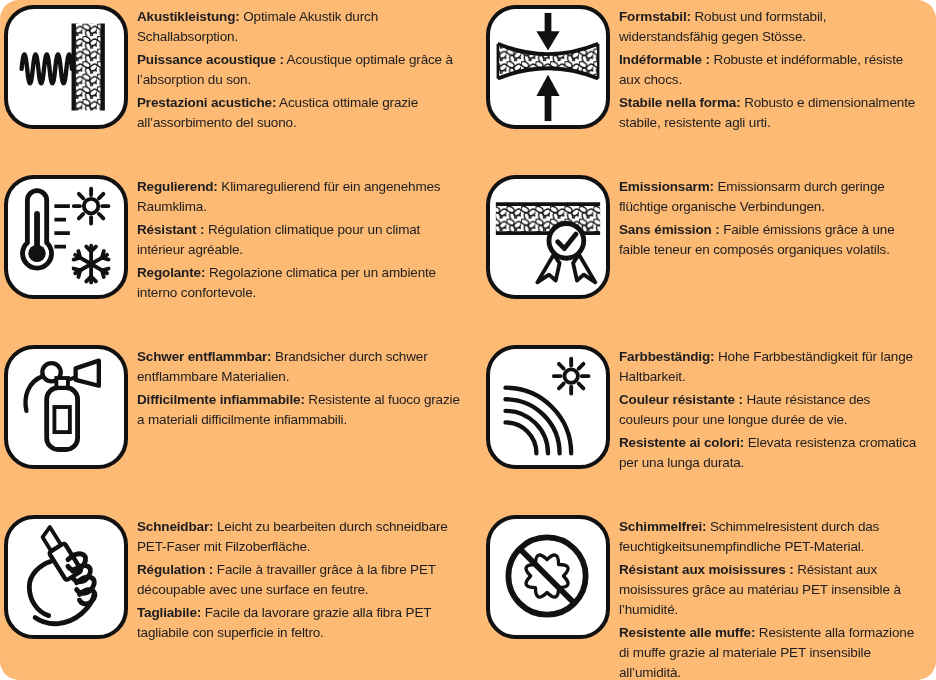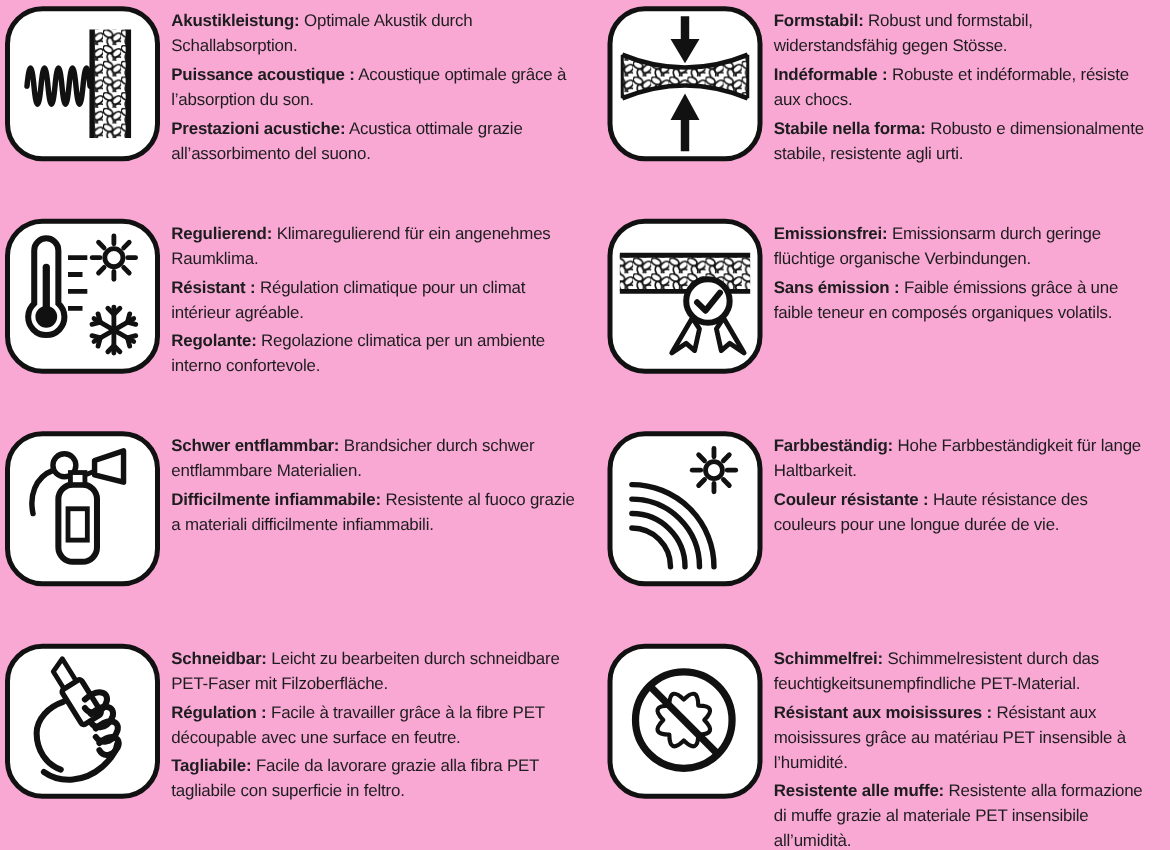--- a/index.html
+++ b/index.html
@@ -1,20 +1,21 @@
 <!DOCTYPE html>
 <html><head>
 <meta charset="utf-8">
 <style>
   html,body{margin:0;padding:0;background:#ffffff;}
   .sheet{
-    width:936px;height:680px;background:#f9a8d4;
+    width:936px;height:680px;background:#fdba74;
     display:grid;grid-template-columns:482px 454px;grid-template-rows:repeat(4,170px);
     font-family:"Liberation Sans","DejaVu Sans",sans-serif;color:#1d1d1f;
     overflow:hidden;
+    border-radius:19px;
   }
   .cell{display:flex;align-items:flex-start;padding:5px 0 0 4px;box-sizing:border-box;}
   .icon-box{
     width:124px;height:124px;min-width:124px;box-sizing:border-box;
     border:4px solid #111;border-radius:30px;background:#fff;
     display:flex;align-items:center;justify-content:center;
   }
   .icon-box svg{display:block;}
   .txt{margin-left:9px;padding-top:2px;flex:1;}
   .col1 .txt{padding-right:22px;}
@@ -144,21 +145,21 @@
         <rect x="4" y="24" width="108" height="30" fill="url(#fibC)"></rect>
         <line x1="4" y1="24" x2="112" y2="24" stroke="#111" stroke-width="4"></line>
         <line x1="4" y1="54" x2="112" y2="54" stroke="#111" stroke-width="4"></line>
         <path d="M64,76 L47,105 L59,97 L66,103 L70,85 Z" fill="#fff" stroke="#111" stroke-width="4" stroke-linejoin="round"></path>
         <path d="M90,76 L107,105 L95,97 L88,103 L84,85 Z" fill="#fff" stroke="#111" stroke-width="4" stroke-linejoin="round"></path>
         <circle cx="77" cy="62" r="18" fill="#fff" stroke="#111" stroke-width="5"></circle>
         <path d="M68,63 L75,70 L87,55" fill="none" stroke="#111" stroke-width="5" stroke-linecap="round" stroke-linejoin="round"></path>
       </svg>
     </div>
     <div class="txt">
-      <p><strong>Emissionsfrei:</strong> <span>Emissionsarm durch geringe flüchtige organische Verbindungen.</span></p>
+      <p><strong>Emissionsarm:</strong> <span>Emissionsarm durch geringe flüchtige organische Verbindungen.</span></p>
       <p><strong>Sans émission :</strong> <span>Faible émissions grâce à une faible teneur en composés organiques volatils.</span></p>
     </div>
   </div>
 
   <div class="cell col1">
     <div class="icon-box">
       <svg width="112" height="112" viewBox="0 0 116 116">
         <path d="M34,26 C18,32 14,48 17,62" fill="none" stroke="#111" stroke-width="4.5" stroke-linecap="round"></path>
         <circle cx="43" cy="22" r="9.5" fill="#fff" stroke="#111" stroke-width="4.5"></circle>
         <rect x="38" y="38" width="32" height="64" rx="12" fill="#fff" stroke="#111" stroke-width="5"></rect>
@@ -192,20 +193,21 @@
           <line x1="74.2" y1="18.2" x2="69.3" y2="13.3"></line>
             <line x1="89.8" y1="33.8" x2="94.7" y2="38.7"></line>
           <line x1="74.2" y1="33.8" x2="69.3" y2="38.7"></line>
             <line x1="89.8" y1="18.2" x2="94.7" y2="13.3"></line>
         </g>
       </svg>
     </div>
     <div class="txt">
       <p><strong>Farbbeständig:</strong> <span>Hohe Farbbeständigkeit für lange Haltbarkeit.</span></p>
       <p><strong>Couleur résistante :</strong> <span>Haute résistance des couleurs pour une longue durée de vie.</span></p>
+      <p><strong>Resistente ai colori:</strong> <span>Elevata resistenza cromatica per una lunga durata.</span></p>
     </div>
   </div>
 
   <div class="cell col1">
     <div class="icon-box">
       <svg width="112" height="112" viewBox="0 0 116 116">
         <g transform="rotate(-32 54 36)">
           <polygon points="47,26 47,9 59,4 59,26" fill="#fff" stroke="#111" stroke-width="4" stroke-linejoin="round"></polygon>
           <rect x="44" y="26" width="19" height="34" rx="2.5" fill="#fff" stroke="#111" stroke-width="4.5"></rect>
         </g>

